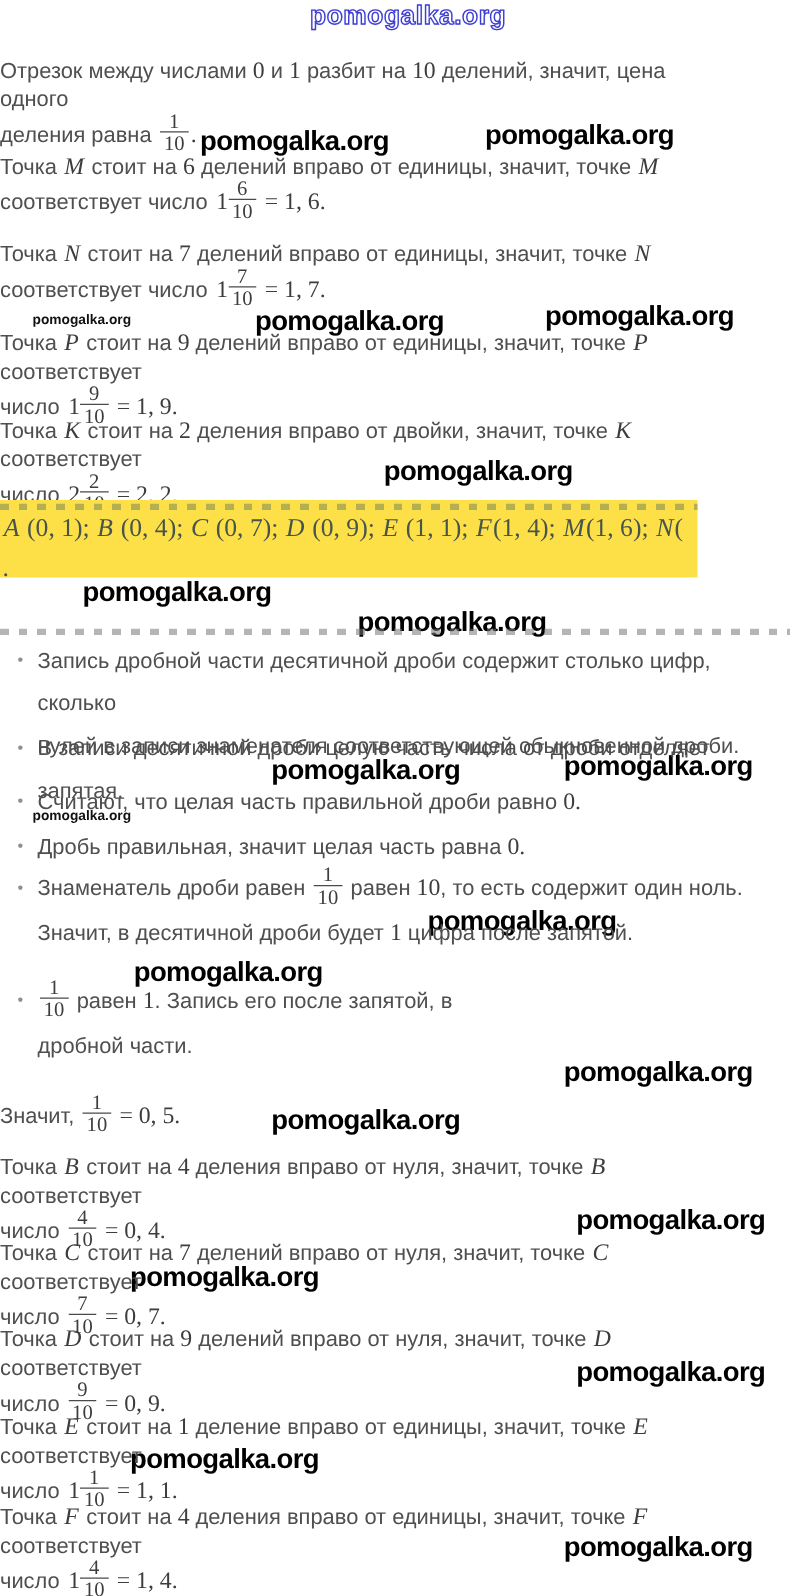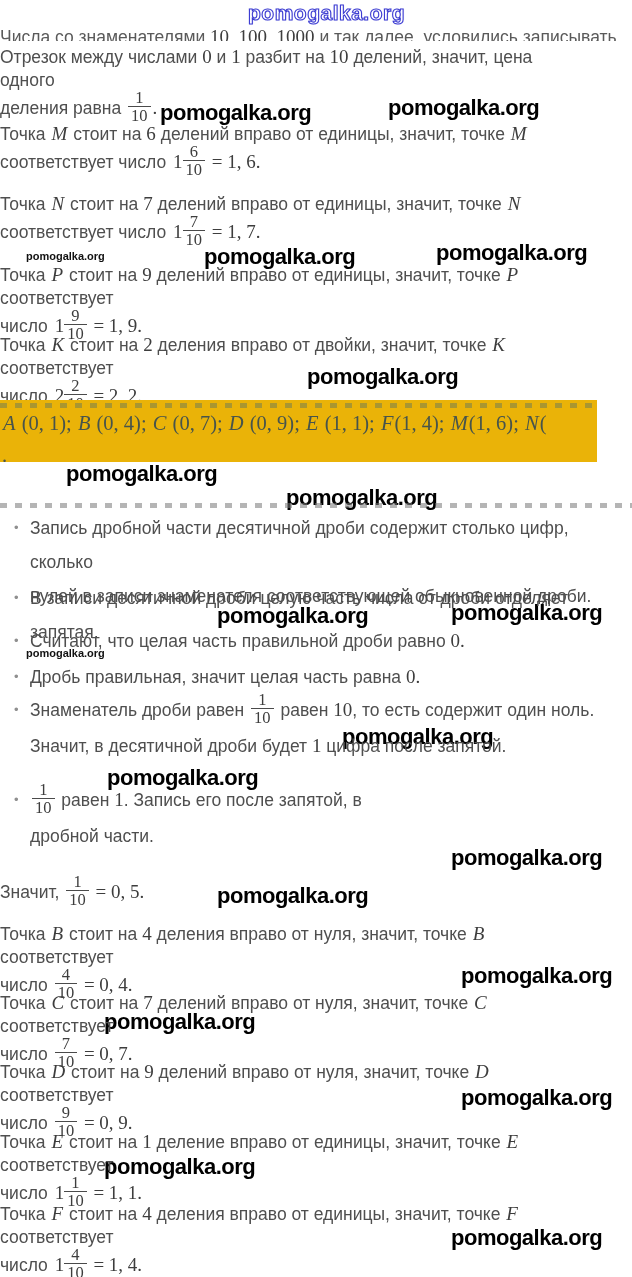--- a/index.html
+++ b/index.html
@@ -16,21 +16,21 @@
   .stack{display:inline-block;vertical-align:middle;position:relative;top:-3px;text-align:center;line-height:1.05;}
   .fn,.fd{display:block;font-family:"Liberation Serif",serif;font-size:16.5px;padding:0 3px;}
   .fd{border-top:1px solid #4a4a4a;}
   
   .seam-text{position:absolute;left:0;width:632px;height:15px;overflow:hidden;
              font-size:17.5px;line-height:21px;color:#5a5a5a;}
   
   .seam-dashes{position:absolute;left:0;width:632px;height:5px;
                background:repeating-linear-gradient(90deg,rgba(120,120,120,.55) 0 7px,transparent 7px 15px);}
   
-  .band{position:absolute;left:0;width:597px;height:62px;background:#eab308;overflow:hidden;}
+  .band{position:absolute;left:0;width:540px;height:62px;background:#fde047;overflow:hidden;padding-left:18px;}
   .band-seam{position:absolute;top:3px;left:0;width:632px;height:5px;
              background:repeating-linear-gradient(90deg,rgba(90,115,98,.45) 0 7px,transparent 7px 15px);}
   .band-text{position:absolute;top:8px;left:2px;white-space:nowrap;line-height:31px;color:#47544c;}
   .band-text .mnum,.band-text .mvar{font-size:20.5px;color:#47544c;}
   
   .bullet{position:absolute;left:0;width:632px;font-size:17.5px;line-height:34px;color:#4f4f4f;}
   .dot{position:absolute;left:14px;top:0;font-size:13px;color:#8f8f8f;}
   .bcontent{display:block;margin-left:30px;}
   
   .wm{position:absolute;white-space:nowrap;font-family:"Liberation Sans",sans-serif;font-weight:700;pointer-events:none;}
@@ -59,21 +59,20 @@
   <div class="wm wm-bold" style="left:342px;top:724px">pomogalka.org</div>
   <div class="wm wm-bold" style="left:107px;top:765px">pomogalka.org</div>
   <div class="wm wm-bold" style="left:451px;top:845px">pomogalka.org</div>
   <div class="wm wm-bold" style="left:217px;top:883px">pomogalka.org</div>
   <div class="wm wm-bold" style="left:461px;top:963px">pomogalka.org</div>
   <div class="wm wm-bold" style="left:104px;top:1009px">pomogalka.org</div>
   <div class="wm wm-bold" style="left:461px;top:1085px">pomogalka.org</div>
   <div class="wm wm-bold" style="left:104px;top:1154px">pomogalka.org</div>
   <div class="wm wm-bold" style="left:451px;top:1225px">pomogalka.org</div>
 
-  <div class="seam-text" style="top:26px"><span class="txt">Числа со знаменателями </span><span class="mnum">10, 100, 1000</span><span class="txt"> и так далее, условились записывать</span></div>
 
   <div class="para" style="top:45px"><span class="txt">Отрезок между числами </span><span class="mnum">0</span><span class="txt"> и </span><span class="mnum">1</span><span class="txt"> разбит на </span><span class="mnum">10</span><span class="txt"> делений, значит, цена одного</span><br><span class="txt">деления равна </span><span class="mfrac"><span class="stack"><span class="fn">1</span><span class="fd">10</span></span></span><span class="mnum">.</span></div>
   <div class="para" style="top:122px"><span class="txt">Точка </span><span class="mvar">M</span><span class="txt"> стоит на </span><span class="mnum">6</span><span class="txt"> делений вправо от единицы, значит, точке </span><span class="mvar">M</span><br><span class="txt">соответствует число </span><span class="mfrac"><span class="whole">1</span><span class="stack"><span class="fn">6</span><span class="fd">10</span></span></span><span class="mnum"> = 1, 6.</span></div>
   <div class="para" style="top:192px"><span class="txt">Точка </span><span class="mvar">N</span><span class="txt"> стоит на </span><span class="mnum">7</span><span class="txt"> делений вправо от единицы, значит, точке </span><span class="mvar">N</span><br><span class="txt">соответствует число </span><span class="mfrac"><span class="whole">1</span><span class="stack"><span class="fn">7</span><span class="fd">10</span></span></span><span class="mnum"> = 1, 7.</span></div>
   <div class="para" style="top:263px"><span class="txt">Точка </span><span class="mvar">P</span><span class="txt"> стоит на </span><span class="mnum">9</span><span class="txt"> делений вправо от единицы, значит, точке </span><span class="mvar">P</span><span class="txt"> соответствует</span><br><span class="txt">число </span><span class="mfrac"><span class="whole">1</span><span class="stack"><span class="fn">9</span><span class="fd">10</span></span></span><span class="mnum"> = 1, 9.</span></div>
   <div class="para" style="top:333px"><span class="txt">Точка </span><span class="mvar">K</span><span class="txt"> стоит на </span><span class="mnum">2</span><span class="txt"> деления вправо от двойки, значит, точке </span><span class="mvar">K</span><span class="txt"> соответствует</span><br><span class="txt">число </span><span class="mfrac"><span class="whole">2</span><span class="stack"><span class="fn">2</span><span class="fd">10</span></span></span><span class="mnum"> = 2, 2.</span></div>
 
   <div class="band" style="top:400px">
     <div class="band-seam"></div>
     <div class="band-text"><span class="mvar">A</span><span class="mnum"> (0, 1);  </span><span class="mvar">B</span><span class="mnum"> (0, 4);  </span><span class="mvar">C</span><span class="mnum"> (0, 7);  </span><span class="mvar">D</span><span class="mnum"> (0, 9);  </span><span class="mvar">E</span><span class="mnum"> (1, 1);  </span><span class="mvar">F</span><span class="mnum">(1, 4);  </span><span class="mvar">M</span><span class="mnum">(1, 6);  </span><span class="mvar">N</span><span class="mnum">(</span><br><span class="mnum">.</span></div>

